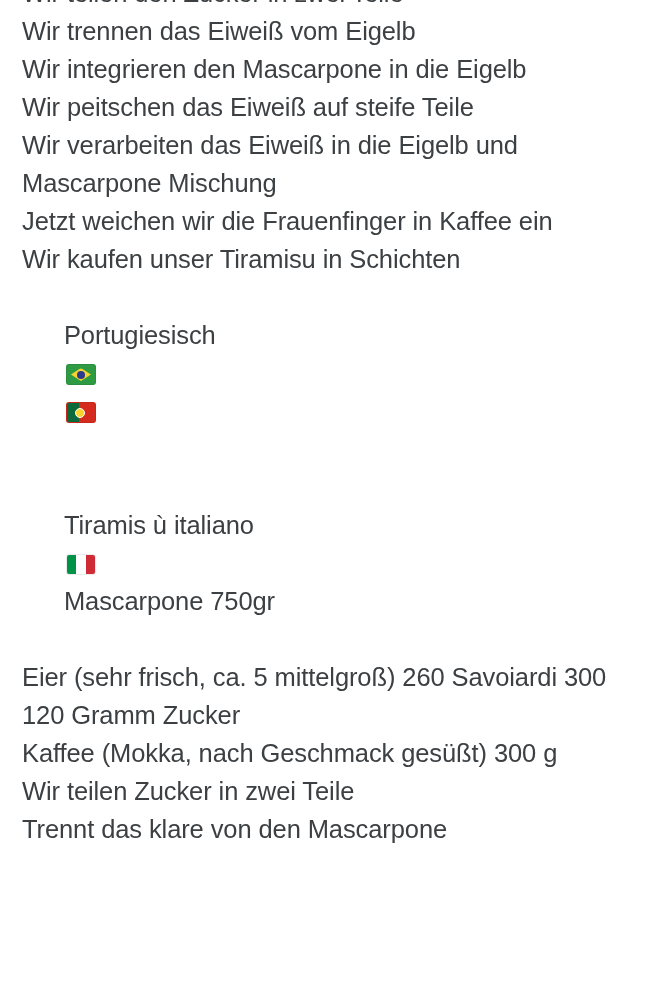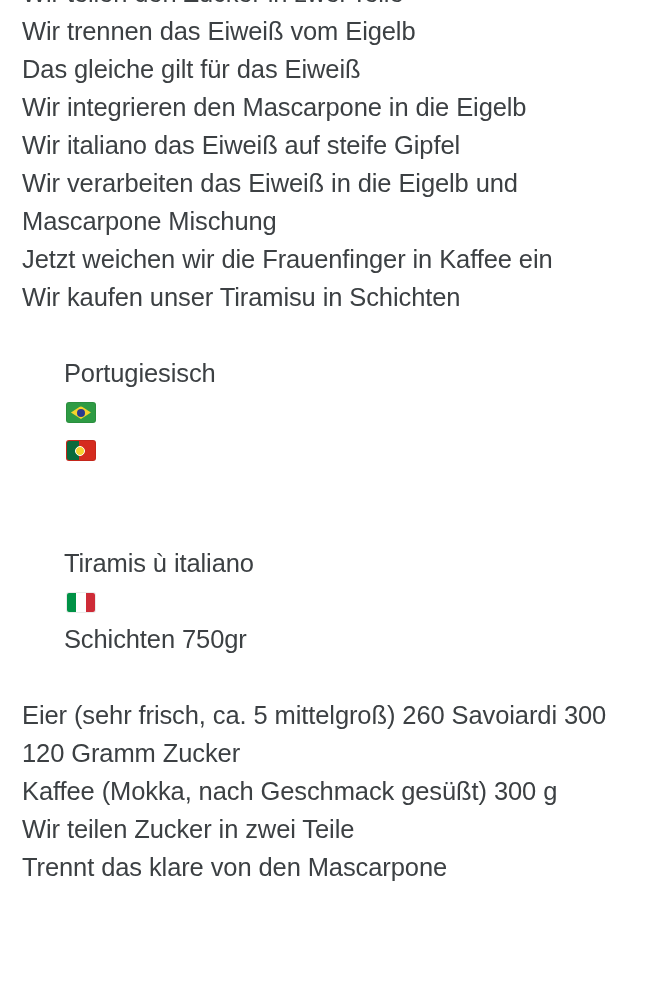--- a/index.html
+++ b/index.html
@@ -111,37 +111,36 @@
   }
 </style>
 </head>
 <body>
 
 <div class="page">
   <div class="text-body">
 
     <div class="line clipped-top">Wir teilen den Zucker in zwei Teile</div>
     <div class="line">Wir trennen das Eiweiß vom Eigelb</div>
-    <div class="line">Das gleiche gilt für das Eiweiß</div>
     <div class="line">Wir integrieren den Mascarpone in die Eigelb</div>
-    <div class="line">Wir italiano das Eiweiß auf steife Gipfel</div>
+    <div class="line">Wir peitschen das Eiweiß auf steife Teile</div>
     <div class="line">Wir verarbeiten das Eiweiß in die Eigelb und Mascarpone Mischung</div>
     <div class="line">Jetzt weichen wir die Frauenfinger in Kaffee ein</div>
     <div class="line">Wir kaufen unser Tiramisu in Schichten</div>
 
     <div class="line">
       <span>Portugiesisch</span>
       <span class="flag-chip flag-br"></span>
       <span class="flag-chip flag-pt"></span>
     </div>
 
     <div class="line">
       <span>Tiramis ù italiano</span>
       <span class="flag-chip flag-it"></span>
-      <span>Schichten 750gr</span>
+      <span>Mascarpone 750gr</span>
     </div>
 
     <div class="line">Eier (sehr frisch, ca. 5 mittelgroß) 260 Savoiardi 300</div>
     <div class="line">120 Gramm Zucker</div>
     <div class="line">Kaffee (Mokka, nach Geschmack gesüßt) 300 g</div>
     <div class="line">Wir teilen Zucker in zwei Teile</div>
     <div class="line">Trennt das klare von den Mascarpone</div>
 
   </div>
 </div>

